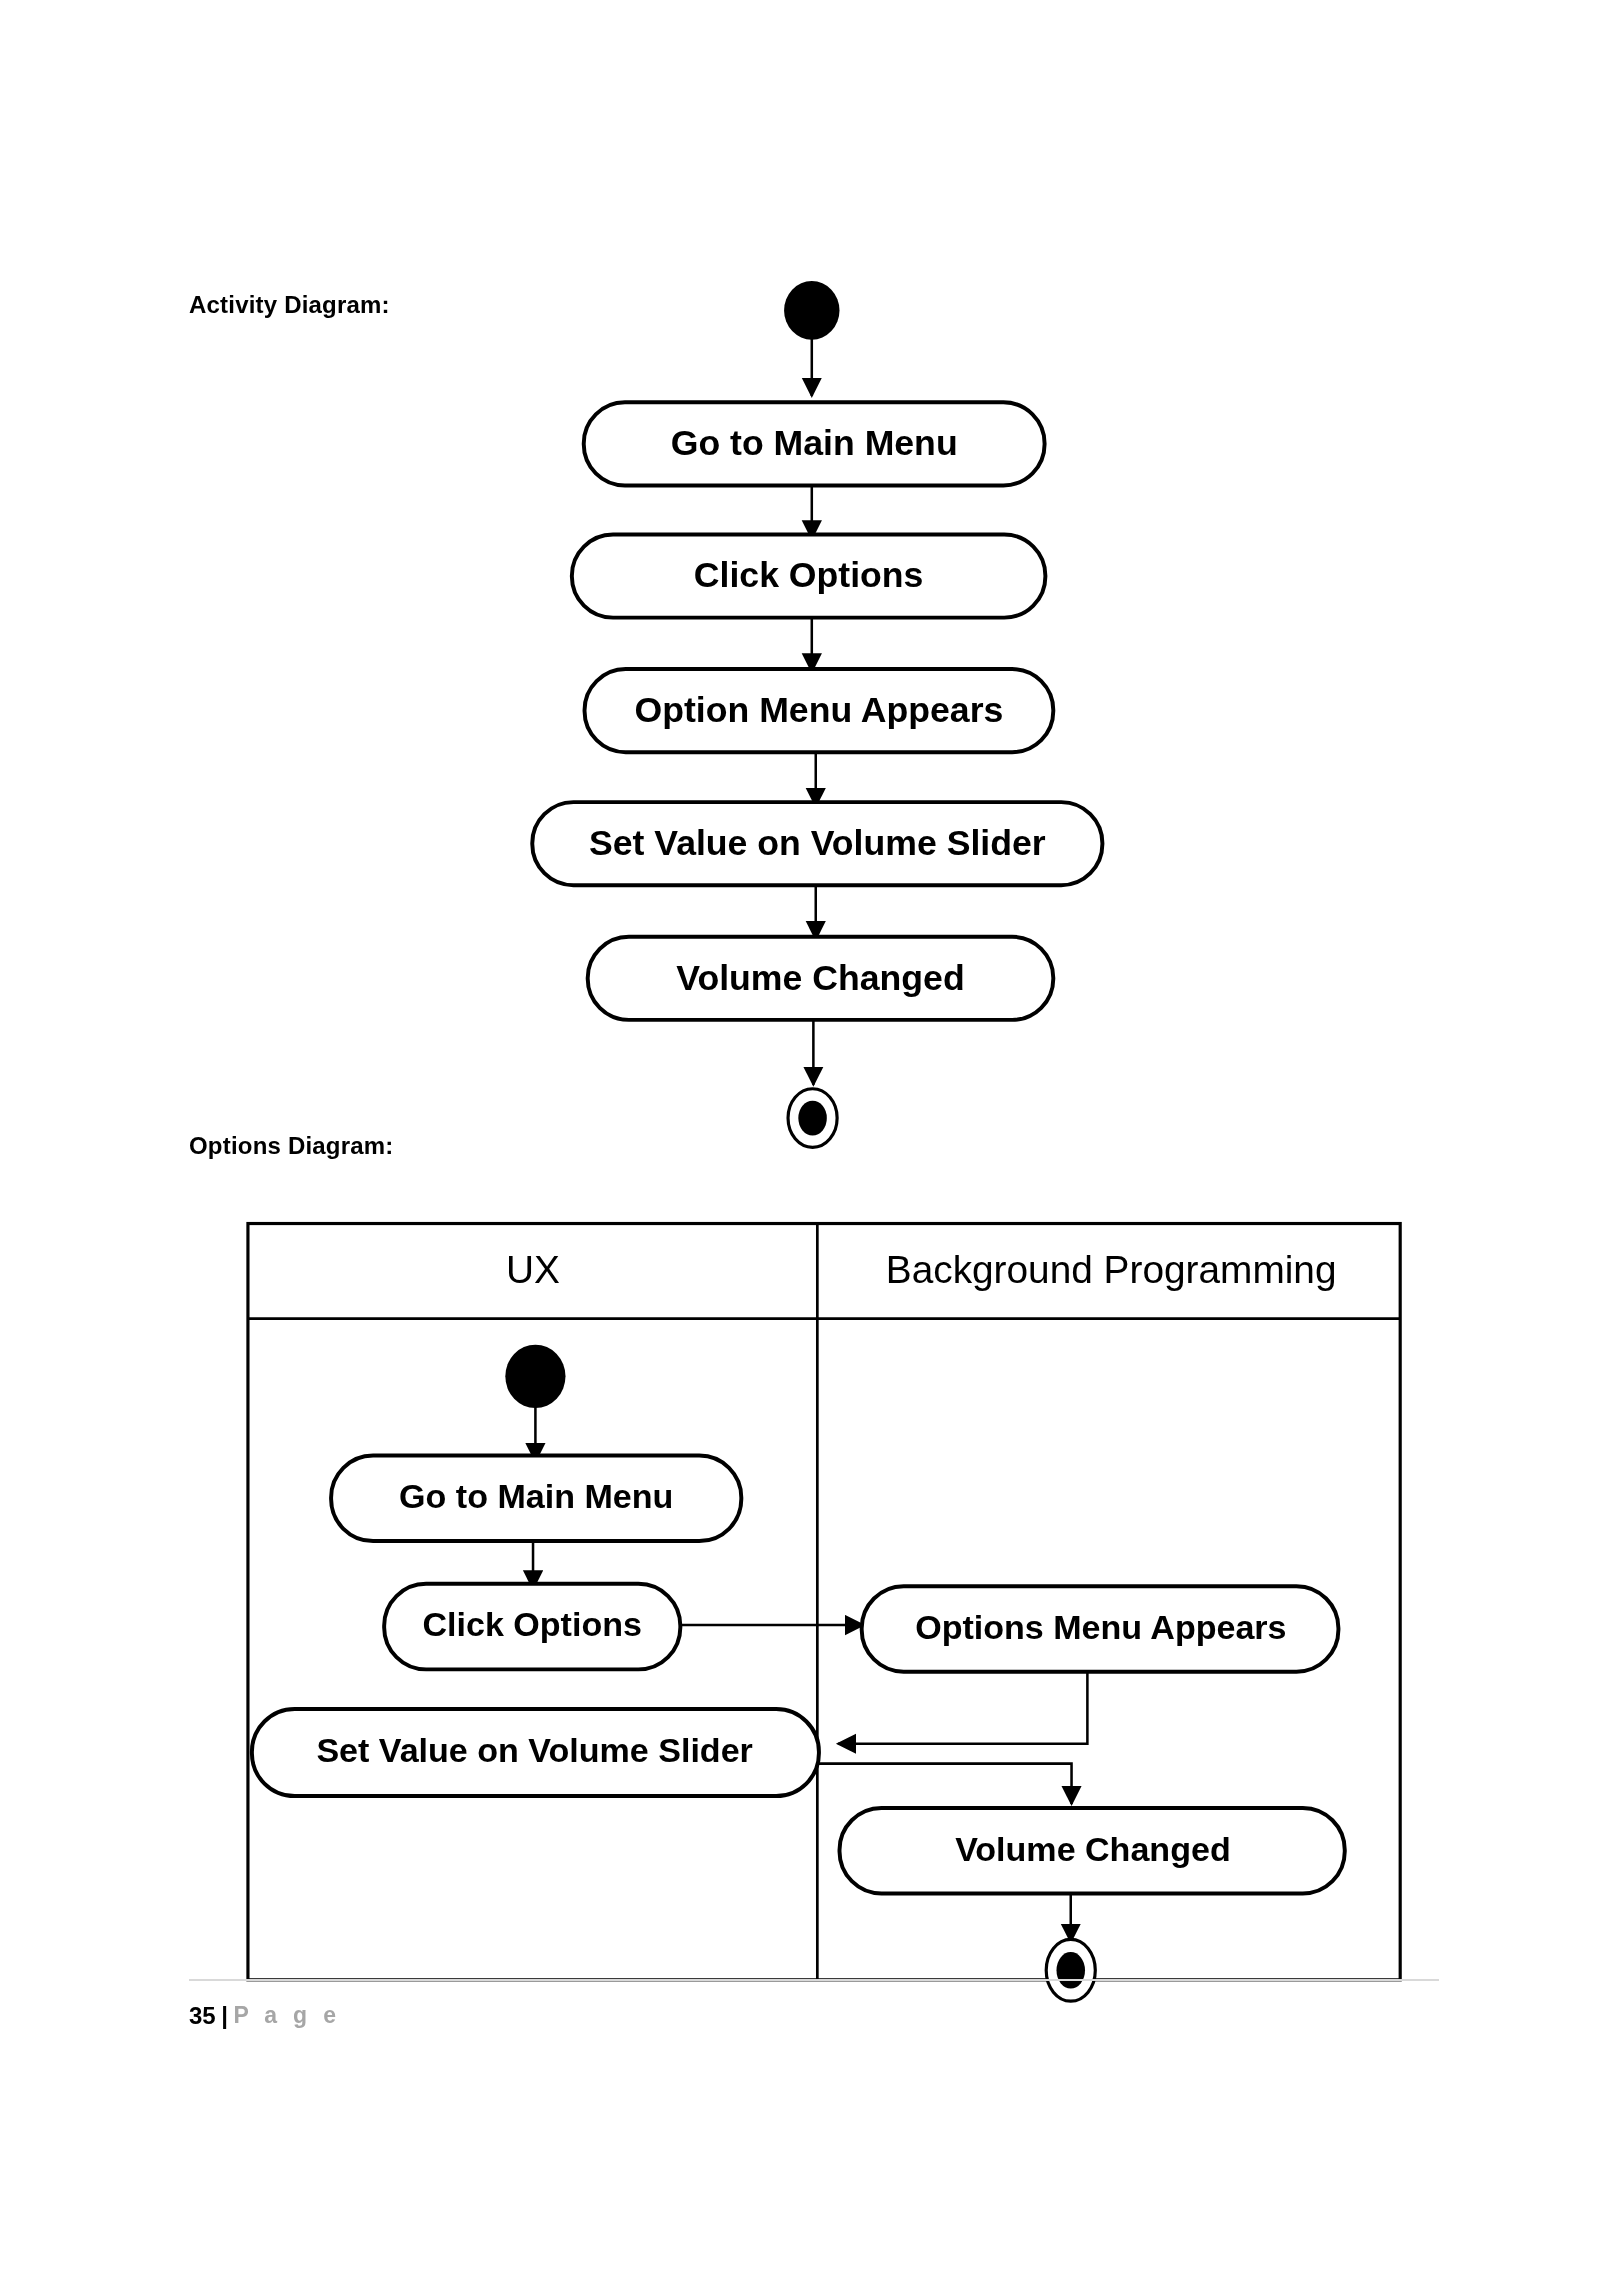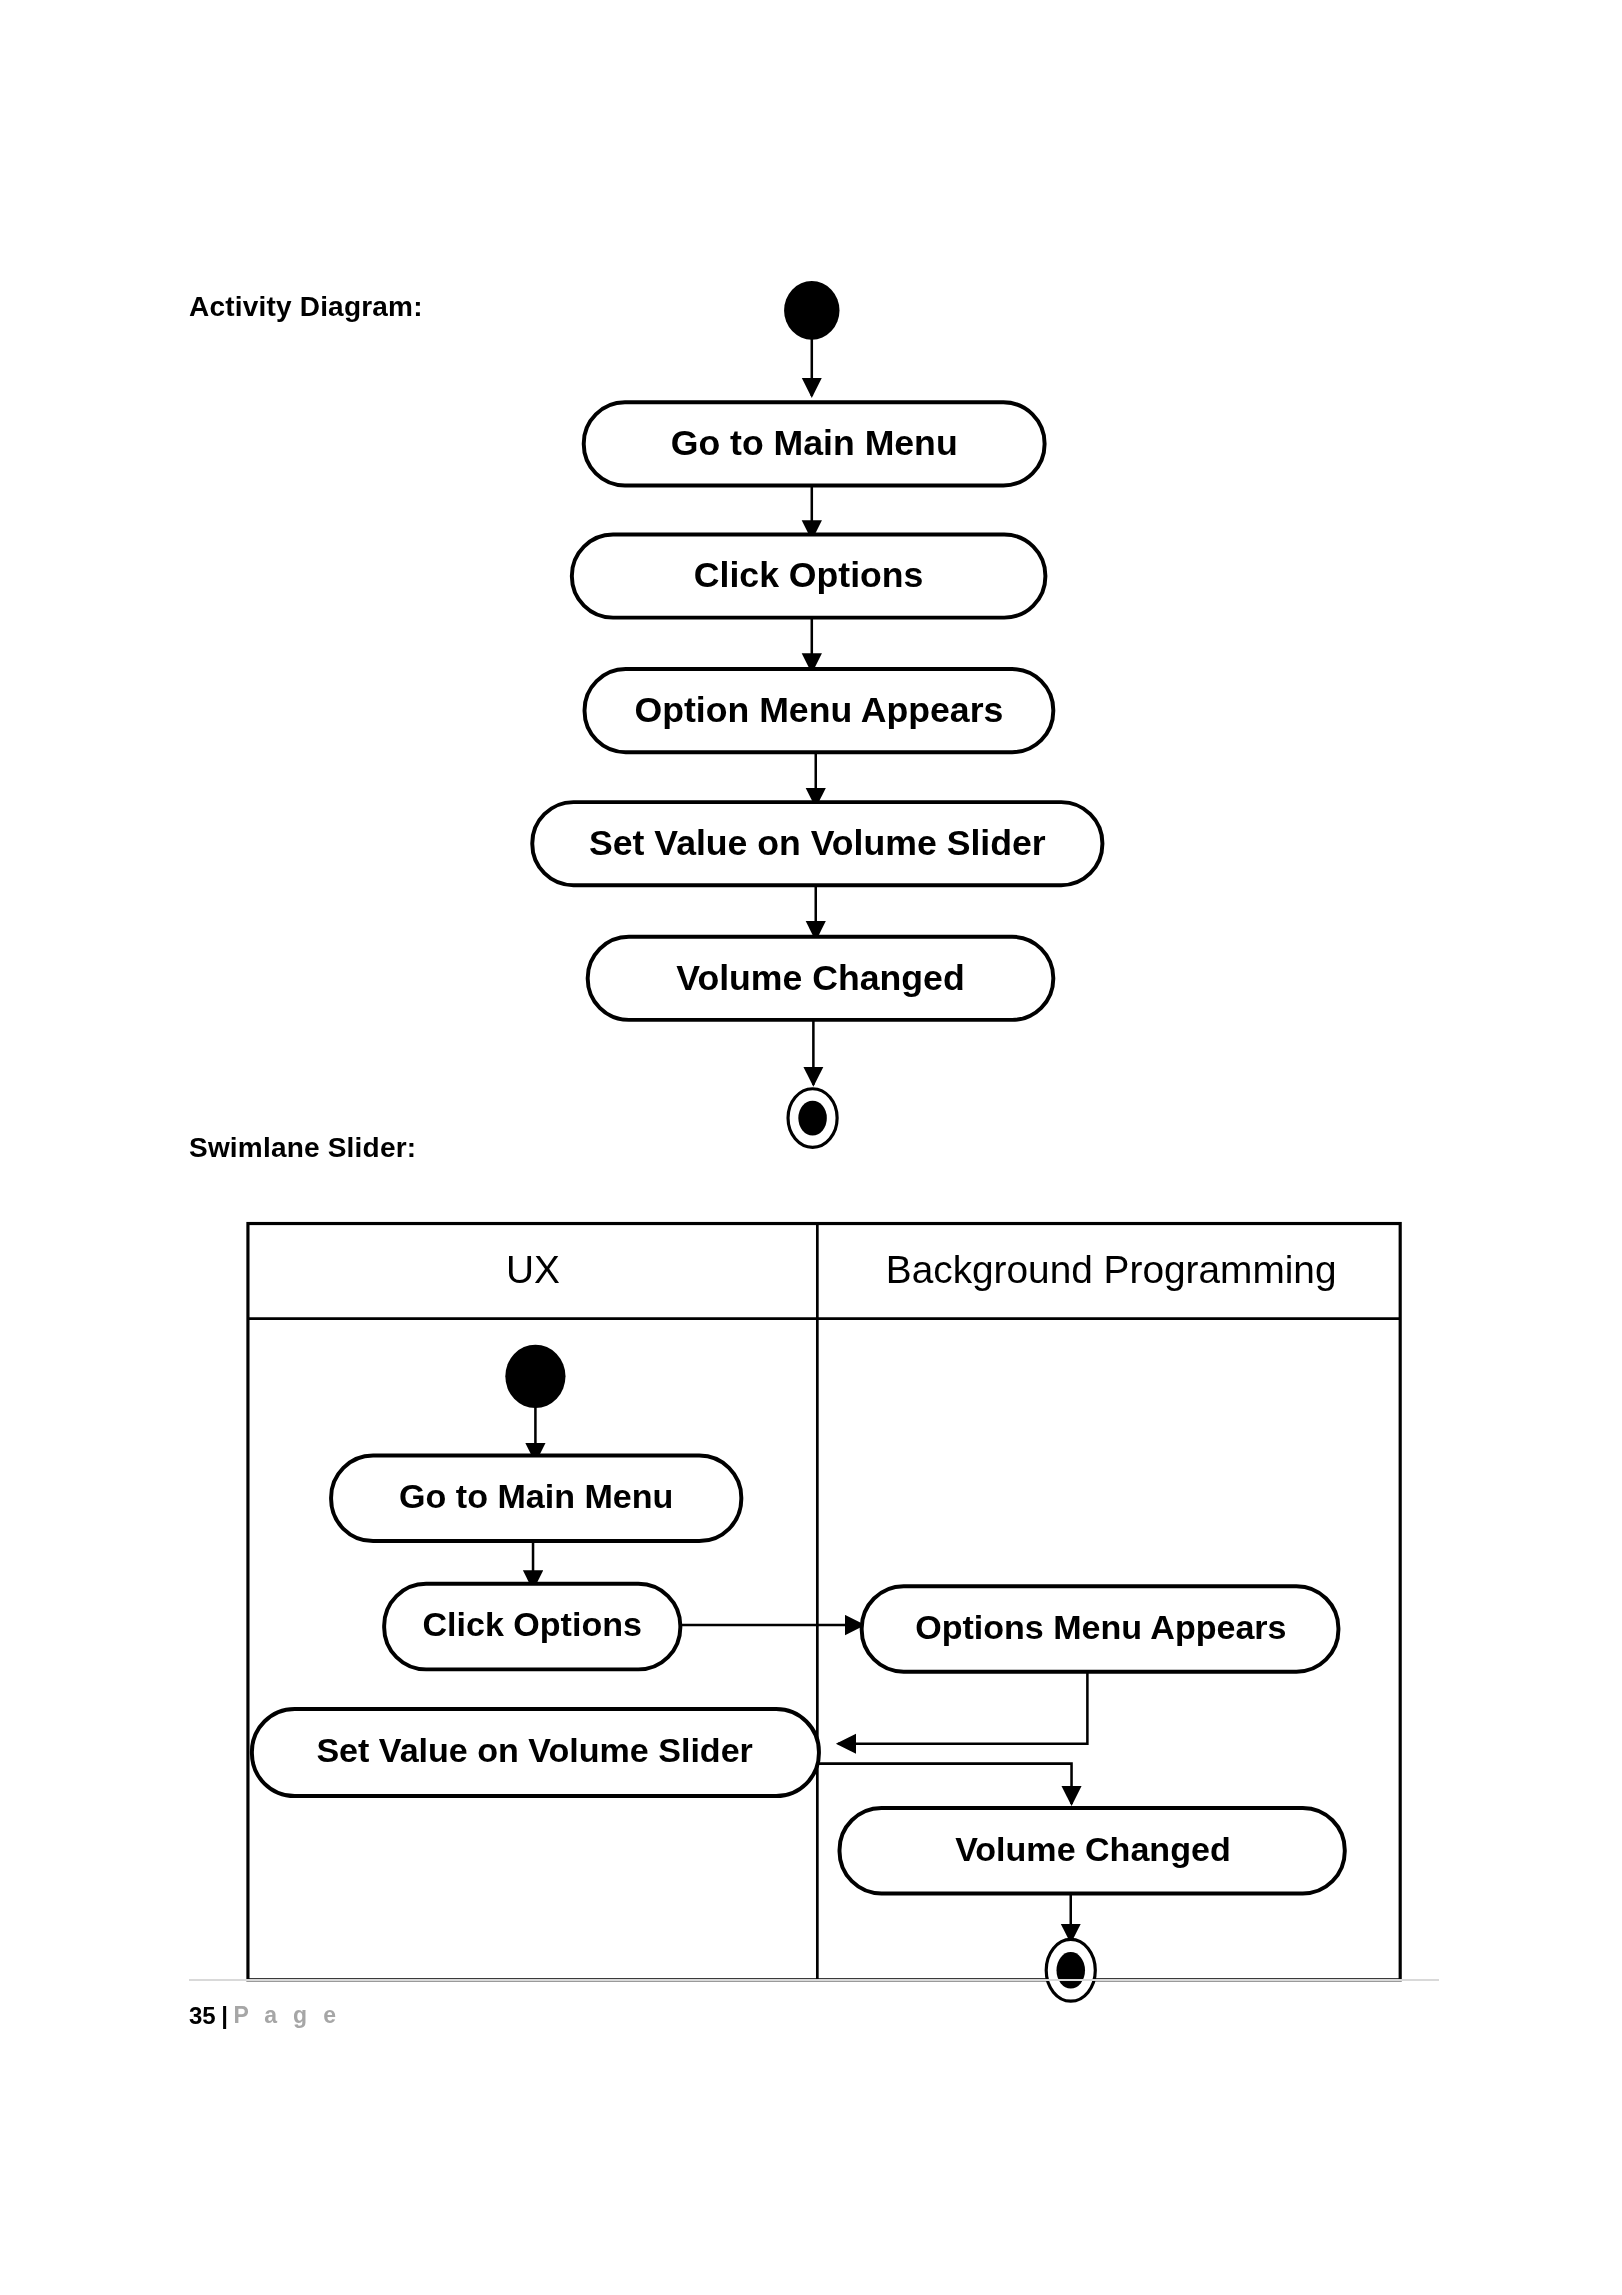--- a/index.html
+++ b/index.html
@@ -16,21 +16,21 @@
   }
   .page {
     position: absolute;
     inset: 0;
     background: #ffffff;
   }
   .section-label {
     position: absolute;
     font-family: "Liberation Sans", sans-serif;
     font-weight: bold;
-    font-size: 28px;
+    font-size: 24px;
     color: #000000;
     letter-spacing: 0.2px;
     white-space: nowrap;
   }
   #activity-label { left: 189px; top: 291px; }
   #swimlane-label { left: 189px; top: 1132px; }
 
   svg.diagram {
     position: absolute;
     left: 0;
@@ -151,21 +151,21 @@
       <text class="node-text" x="1036" y="1238" font-size="45">Volume Changed</text>
     </g>
     <line class="flow-line" x1="1027" y1="1288" x2="1027" y2="1370" marker-end="url(#arrow-a)"></line>
 
     <g>
       <ellipse class="end-ring" cx="1026" cy="1412" rx="31" ry="37"></ellipse>
       <ellipse class="end-core" cx="1026" cy="1412" rx="18" ry="22"></ellipse>
     </g>
   </svg>
 
-  <div class="section-label" id="swimlane-label">Swimlane Slider:</div>
+  <div class="section-label" id="swimlane-label">Options Diagram:</div>
 
   <svg class="diagram" id="swimlane-diagram-svg" width="1622" height="2295" viewBox="0 0 2048 2898" style="top:0;">
     <defs>
       <marker id="arrow-s" markerWidth="10" markerHeight="10" refX="7.2" refY="4" orient="auto" markerUnits="strokeWidth">
         <path d="M0,0 L8,4 L0,8 z" fill="#000000"></path>
       </marker>
     </defs>
 
     <rect class="lane-border" x="313" y="1545" width="1455" height="955"></rect>
     <line class="lane-divider" x1="313" y1="1665" x2="1768" y2="1665"></line>

